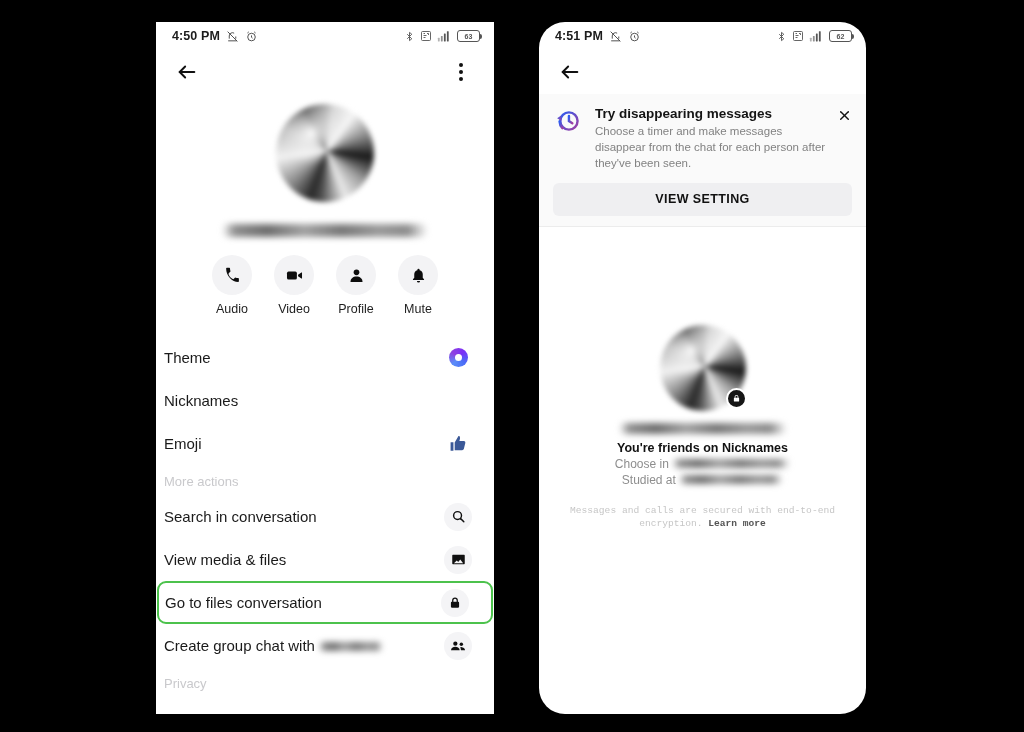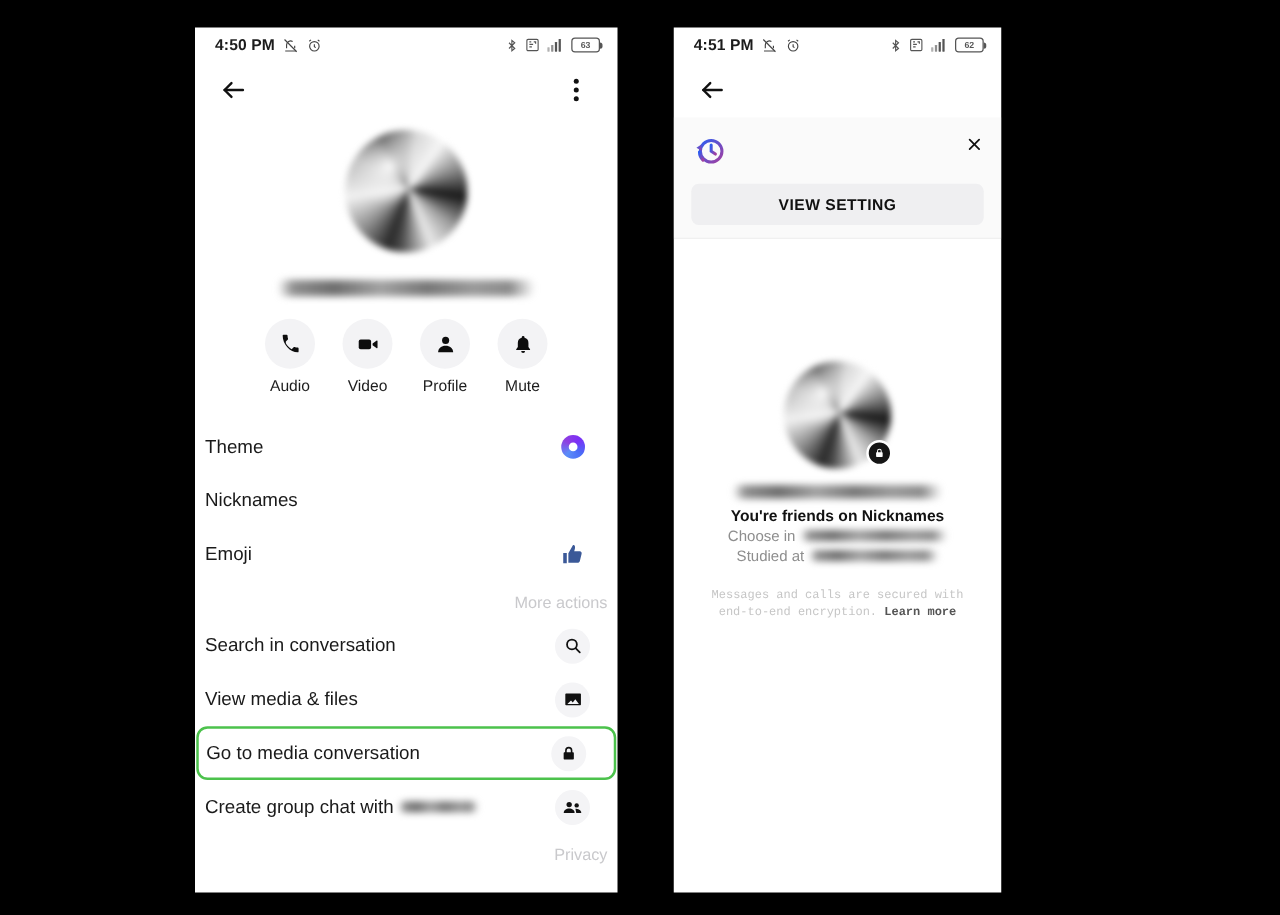--- a/index.html
+++ b/index.html
@@ -11,21 +11,21 @@
   }
   .stage { position: relative; width: 1024px; height: 732px; background: #000; }
 
   
   .phone {
     position: absolute;
     background: #ffffff;
     overflow: hidden;
   }
   #phone-left  { left: 156px; top: 22px; width: 338px; height: 692px; }
-  #phone-right { left: 539px; top: 22px; width: 262px; height: 692px; }
+  #phone-right { left: 539px; top: 22px; width: 327px; height: 692px; border-radius: 26px; }
 
   
   .statusbar {
     height: 28px;
     display: flex; align-items: center; justify-content: space-between;
     padding: 0 14px 0 16px;
     color: #1c1c1c;
   }
   .sb-left { display: flex; align-items: center; gap: 6px; }
   .sb-time { font-size: 12.5px; font-weight: 700; letter-spacing: .1px; }
@@ -81,21 +81,21 @@
   
   .actions { display: flex; justify-content: center; gap: 22px; margin-top: 18px; }
   .action { display: flex; flex-direction: column; align-items: center; gap: 7px; cursor: pointer; }
   .action-circle {
     width: 40px; height: 40px; border-radius: 50%; background: #f3f3f5;
     display: flex; align-items: center; justify-content: center;
   }
   .action-label { font-size: 12.5px; color: #1d1d1d; }
 
   
-  .menu { margin-top: 20px; text-align: right; }
+  .menu { margin-top: 20px; }
   .menu-row {
     height: 43px; display: flex; align-items: center; justify-content: space-between;
     padding: 0 22px 0 8px; cursor: pointer;
   }
   .menu-row .label { font-size: 15px; color: #1a1a1a; }
   .menu-row .tail {
     width: 28px; height: 28px; border-radius: 50%; background: #f4f4f6;
     display: flex; align-items: center; justify-content: center;
   }
   .tail.bare { background: transparent; }
@@ -291,21 +291,21 @@
         <span class="label">View media &amp; files</span>
         <span class="tail">
           <svg width="15" height="15" viewBox="0 0 24 24" fill="#111">
             <path d="M3 4.5h18c.6 0 1 .4 1 1v13c0 .6-.4 1-1 1H3c-.6 0-1-.4-1-1v-13c0-.6.4-1 1-1zm1.6 13.4h14.8l-4.6-6-3.3 4.2-2.2-2.6z"></path>
             <circle cx="8" cy="9" r="1.8"></circle>
           </svg>
         </span>
       </div>
 
       <div class="menu-row highlight">
-        <span class="label">Go to media conversation</span>
+        <span class="label">Go to files conversation</span>
         <span class="tail">
           <svg width="14" height="14" viewBox="0 0 24 24" fill="#111">
             <path d="M7 10V7.5a5 5 0 0 1 10 0V10h.6c.8 0 1.4.6 1.4 1.4v7.2c0 .8-.6 1.4-1.4 1.4H6.4c-.8 0-1.4-.6-1.4-1.4v-7.2C5 10.6 5.6 10 6.4 10zm2.2 0h5.6V7.5a2.8 2.8 0 0 0-5.6 0z"></path>
           </svg>
         </span>
       </div>
 
       <div class="menu-row">
         <span class="label">
           <span>Create group chat with</span><span class="redact name-inline"></span>
@@ -376,20 +376,24 @@
             <linearGradient id="tg" x1="0" y1="0" x2="1" y2="1">
               <stop offset="0%" stop-color="#2d5cf0"></stop>
                 <stop offset="100%" stop-color="#a23fa0"></stop>
             </linearGradient>
           </defs>
           <circle cx="17" cy="16" r="9.2" stroke="url(#tg)" stroke-width="2.6"></circle>
           <path d="M17 10.6V16l3.6 2.4" stroke="url(#tg)" stroke-width="2.6" stroke-linecap="round"></path>
           <path d="M8.6 10.2 4.4 13l4.4 2.6z" fill="url(#tg)"></path>
           <path d="M7 16.6a10.2 10.2 0 0 0 3 7" stroke="url(#tg)" stroke-width="2.6" stroke-linecap="round"></path>
         </svg>
+        <div class="banner-text">
+          <div class="banner-title">Try disappearing messages</div>
+          <div class="banner-sub">Choose a timer and make messages disappear from the chat for each person after they've been seen.</div>
+        </div>
       </div>
       <div class="banner-close">
         <svg width="13" height="13" viewBox="0 0 24 24" stroke="#111" stroke-width="2.6" stroke-linecap="round">
           <line x1="5" y1="5" x2="19" y2="19"></line>
             <line x1="19" y1="5" x2="5" y2="19"></line>
         </svg>
       </div>
       <div class="banner-btn">VIEW SETTING</div>
     </div>
     <div class="banner-divider"></div>

